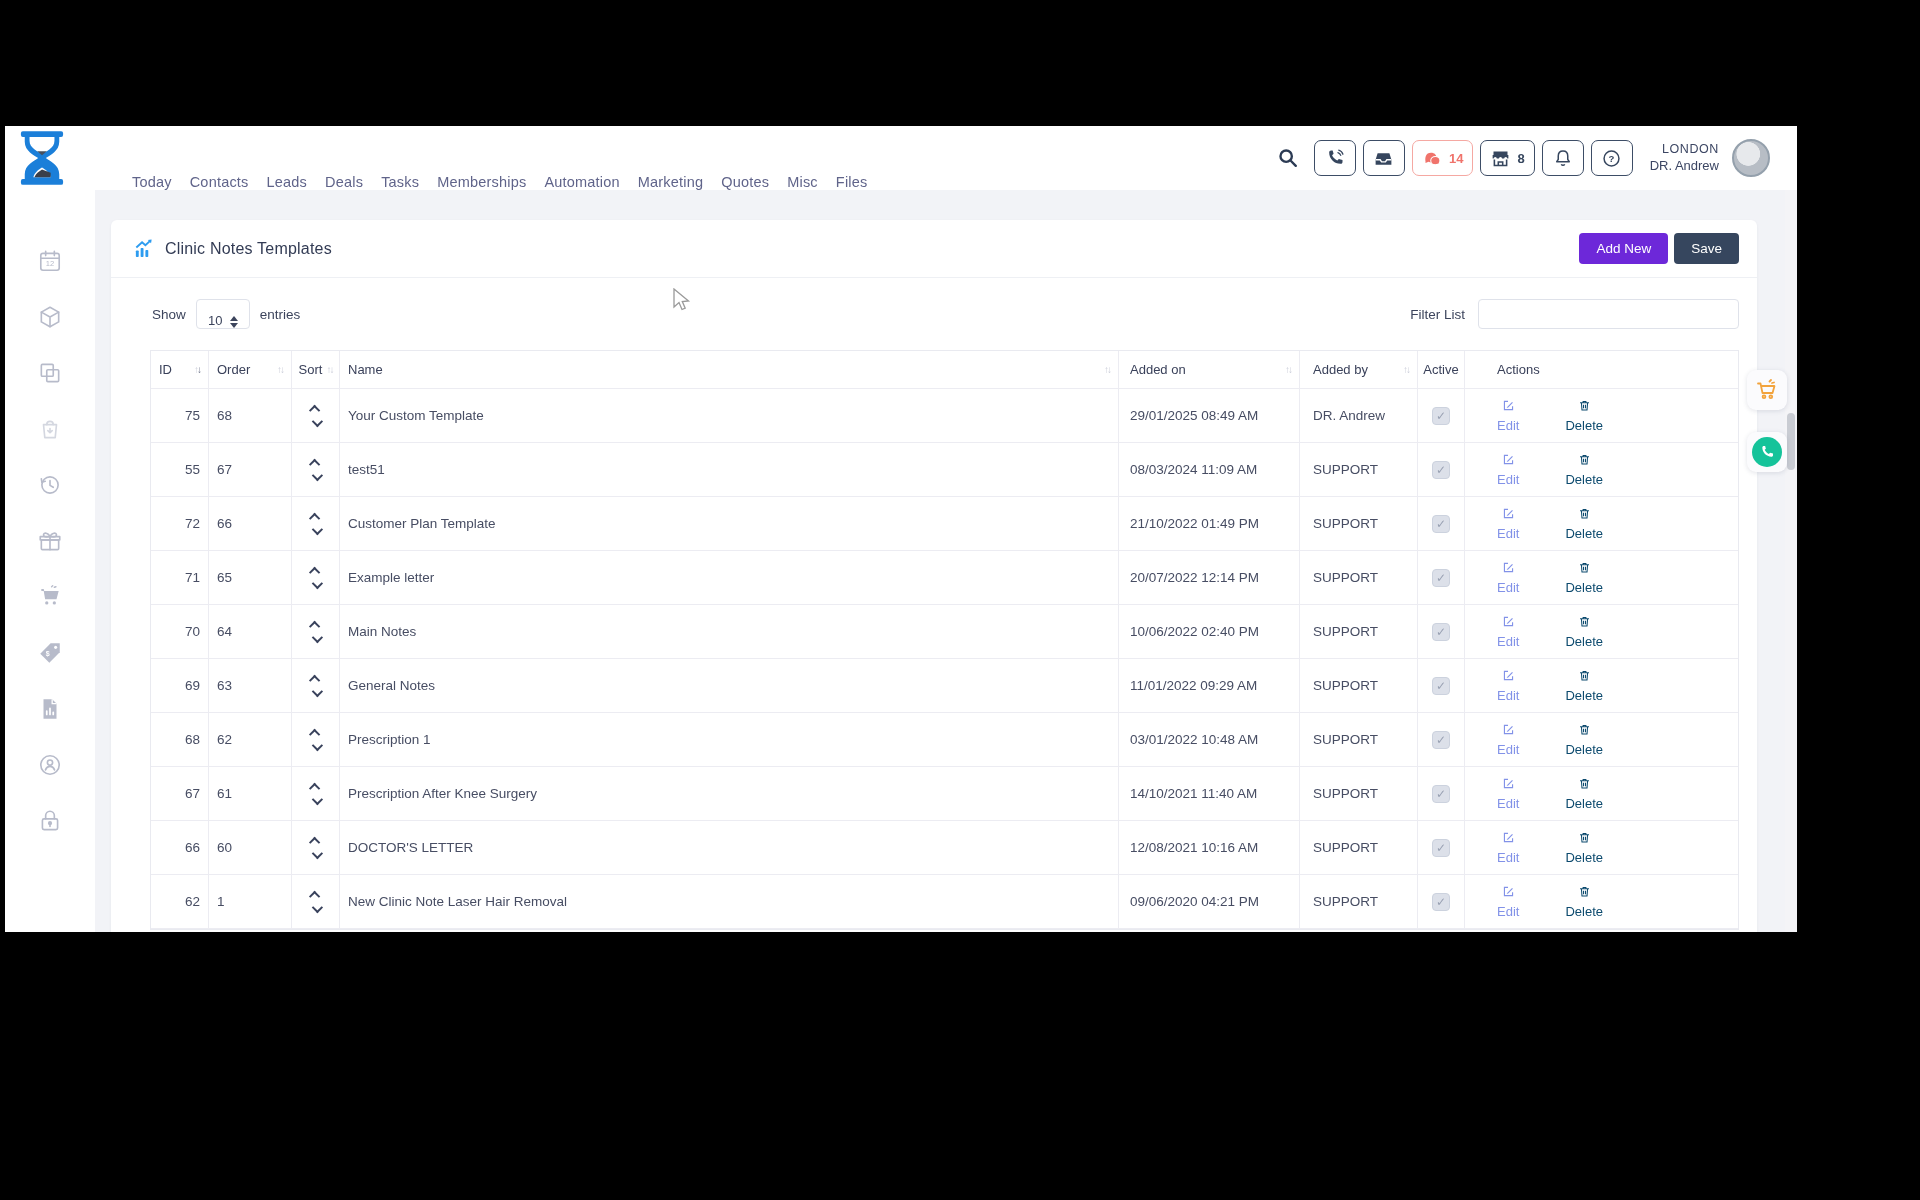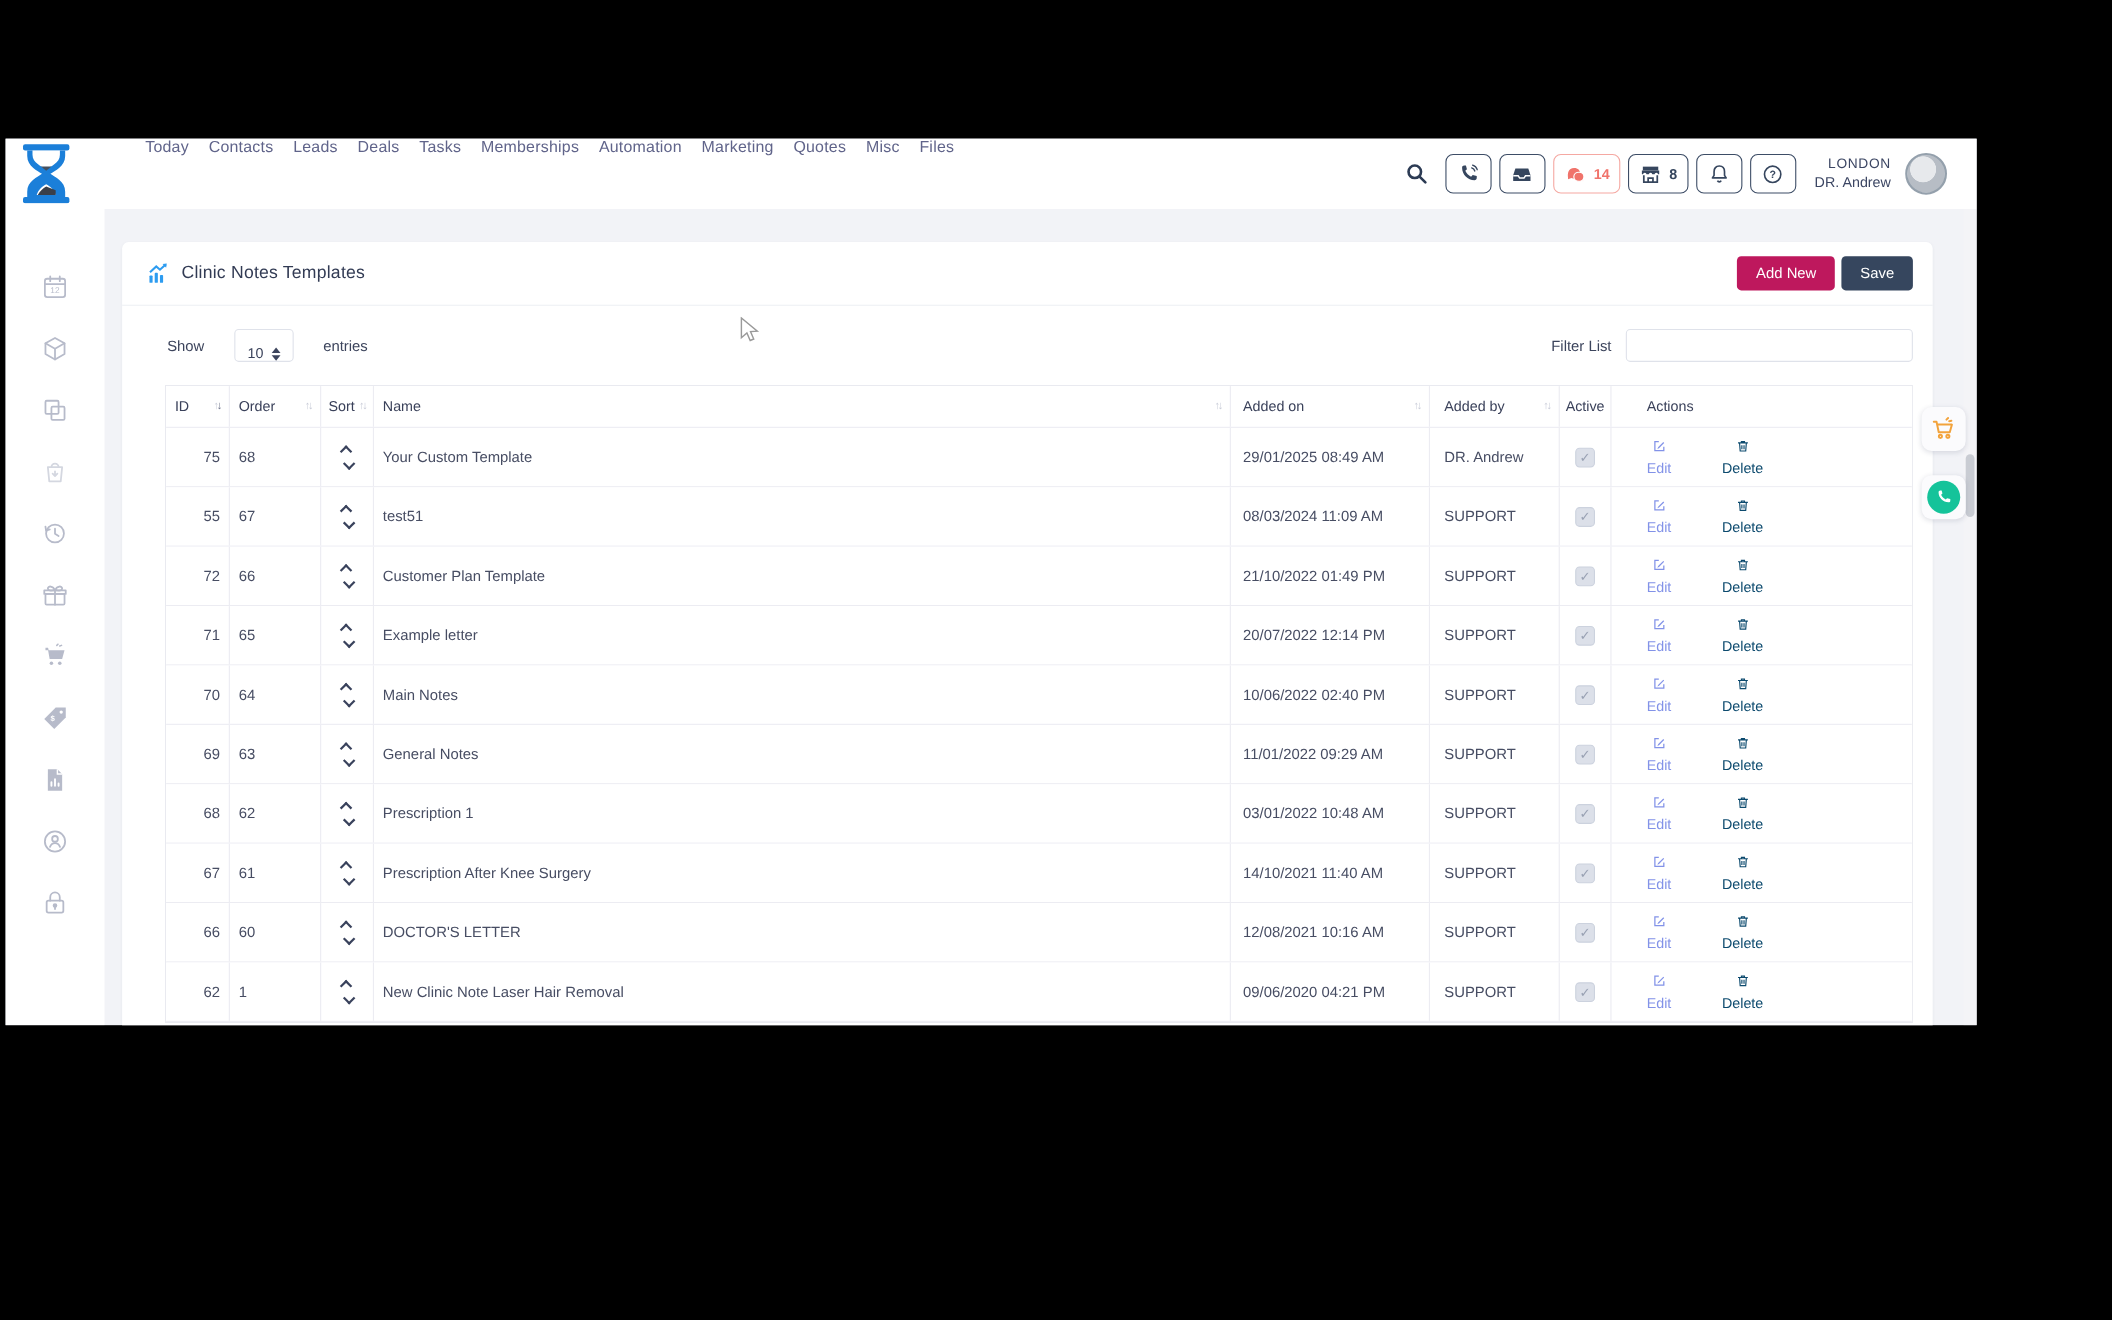--- a/index.html
+++ b/index.html
@@ -3,21 +3,21 @@
 <meta charset="utf-8">
 <style>
   * { margin:0; padding:0; box-sizing:border-box; }
   html,body { width:1920px; height:1200px; background:#000; font-family:"Liberation Sans","DejaVu Sans",sans-serif; overflow:hidden; }
 
   .app-window { position:absolute; left:5px; top:126px; width:1792px; height:806px; background:#f2f3f7; overflow:hidden; }
 
   
   .navbar { position:absolute; left:0; top:0; width:100%; height:64px; background:#fff; display:flex; align-items:center; z-index:5; }
   .logo { position:absolute; left:14px; top:5px; width:46px; height:54px; }
-  .nav-links { position:absolute; left:127px; top:0; height:64px; display:flex; align-items:flex-start; gap:18px; }
+  .nav-links { position:absolute; left:127px; top:0; height:64px; display:flex; align-items:flex-end; gap:18px; }
   .nav-link { font-size:14.5px; color:#60648a; letter-spacing:.2px; cursor:pointer; white-space:nowrap; }
   .nav-right { position:absolute; right:27px; top:0; height:64px; display:flex; align-items:center; gap:7px; }
   .icon-plain { width:26px; height:26px; display:flex; align-items:center; justify-content:center; margin-right:6px; cursor:pointer; }
   .icon-btn { height:36px; min-width:42px; padding:0 9px; border:1px solid #3d4d66; border-radius:7px; background:#fff; display:flex; align-items:center; justify-content:center; gap:6px; cursor:pointer; }
   .icon-btn.alert { border-color:#f5a8a2; }
   .badge-red { color:#f0736b; font-size:13px; font-weight:bold; }
   .badge-navy { color:#36465e; font-size:13px; font-weight:bold; }
   .user-block { text-align:right; line-height:1.25; margin:0 6px 0 10px; }
   .user-loc { font-size:12.5px; color:#3c4663; letter-spacing:.6px; }
   .user-name { font-size:13px; color:#3c4663; }
@@ -30,25 +30,25 @@
 
   
   .content { position:absolute; left:90px; top:64px; right:0; bottom:0; }
   .card { position:absolute; left:16px; top:30px; width:1646px; height:760px; background:#fff; border-radius:6px 6px 0 0; box-shadow:0 1px 3px rgba(40,50,80,.06); }
 
   .card-header { height:58px; display:flex; align-items:center; padding:0 18px 0 22px; border-bottom:1px solid #eef0f4; }
   .card-title { display:flex; align-items:center; gap:11px; }
   .card-title span { font-size:16px; color:#323b54; font-weight:500; letter-spacing:.2px; }
   .header-buttons { margin-left:auto; display:flex; gap:6px; }
   .btn { height:31px; padding:0 17px; border:none; border-radius:4px; font-size:13.5px; color:#fff; cursor:pointer; font-family:inherit; }
-  .btn-add { background:#be185d;margin-left:45px; }
+  .btn-add { background:#6d28d9;margin-left:45px; }
   .btn-save { background:#36465e; }
 
   .controls-row { margin-top:20px; height:32px; display:flex; align-items:center; padding:0 18px 0 41px; }
-  .show-group { display:flex; align-items:center; gap:27px; font-size:13.5px; color:#3c445c; }
+  .show-group { display:flex; align-items:center; gap:10px; font-size:13.5px; color:#3c445c; }
   .entries-select { width:54px; height:30px; border:1px solid #dfe2ea; border-radius:4px; background:#fff;
                     display:flex; align-items:flex-end; justify-content:center; gap:7px; font-size:13px; color:#3c445c; cursor:pointer; }
   .stepper { display:flex; flex-direction:column; gap:2px; }
   .tri-up { width:0; height:0; border-left:4px solid transparent; border-right:4px solid transparent; border-bottom:5px solid #3c445c; }
   .tri-down { width:0; height:0; border-left:4px solid transparent; border-right:4px solid transparent; border-top:5px solid #3c445c; }
   .filter-group { margin-left:auto; display:flex; align-items:center; gap:13px; }
   .filter-label { font-size:13.5px; color:#3c445c; }
   .filter-input { width:261px; height:30px; border:1px solid #dfe2ea; border-radius:4px; font-size:13px; padding:0 8px; color:#3c445c; outline:none; }
 
   

